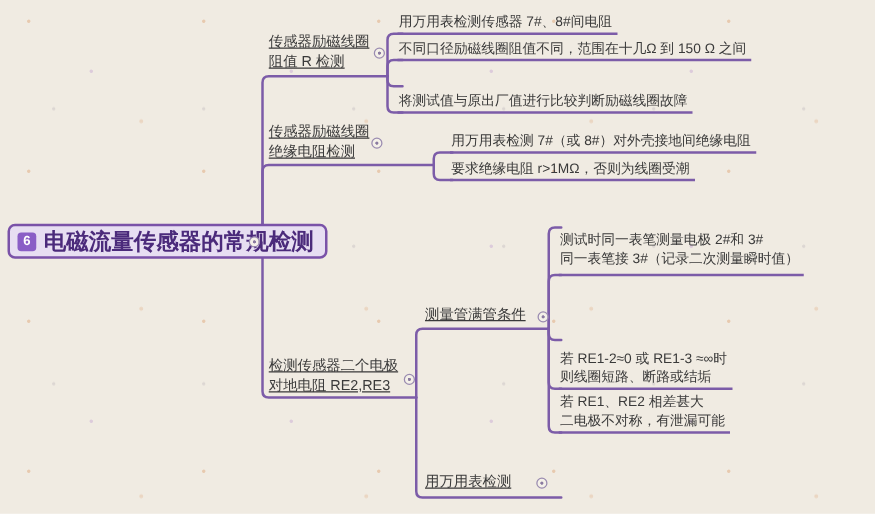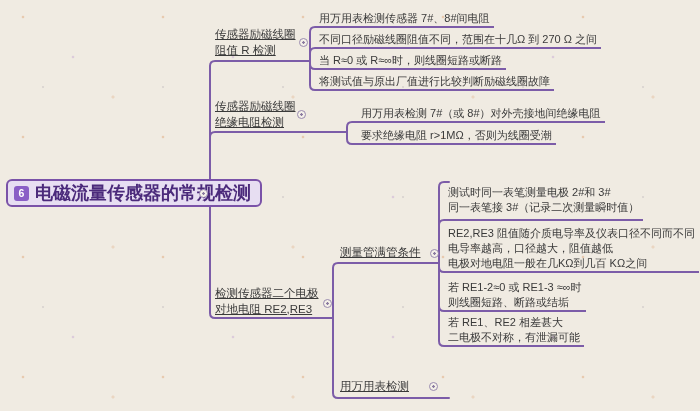--- a/index.html
+++ b/index.html
@@ -81,41 +81,37 @@
   <div class="root">
     <span class="badge">6</span>
     <span class="title">电磁流量传感器的常规检测</span>
   </div>
   <div class="toggle" style="left:199px;top:189px"></div>
 
   <div class="blabel" style="left:215px;top:27px">传感器励磁线圈
 阻值 R 检测</div>
   <div class="toggle" style="left:299px;top:38px"></div>
   <div class="node leaf" style="left:318px;top:11px;height:17px">用万用表检测传感器 7#、8#间电阻</div>
-  <div class="node leaf" style="left:318px;top:32px;height:17px">不同口径励磁线圈阻值不同，范围在十几Ω 到 270 Ω 之间</div>
-  <div class="node leaf" style="left:318px;top:53px;height:17px">当 R≈0 或 R≈∞时，则线圈短路或断路</div>
+  <div class="node leaf" style="left:318px;top:32px;height:17px">不同口径励磁线圈阻值不同，范围在十几Ω 到 150 Ω 之间</div>
   <div class="node leaf" style="left:318px;top:74px;height:17px">将测试值与原出厂值进行比较判断励磁线圈故障</div>
 
   <div class="blabel" style="left:215px;top:99px">传感器励磁线圈
 绝缘电阻检测</div>
   <div class="toggle" style="left:297px;top:110px"></div>
   <div class="node leaf" style="left:360px;top:106px;height:17px">用万用表检测 7#（或 8#）对外壳接地间绝缘电阻</div>
   <div class="node leaf" style="left:360px;top:128px;height:17px">要求绝缘电阻 r&gt;1MΩ，否则为线圈受潮</div>
 
   <div class="blabel" style="left:215px;top:286px">检测传感器二个电极
 对地电阻 RE2,RE3</div>
   <div class="toggle" style="left:323px;top:299px"></div>
 
   <div class="blabel" style="left:340px;top:245px">测量管满管条件</div>
   <div class="toggle" style="left:430px;top:249px"></div>
   <div class="node leaf" style="left:447px;top:185px;height:36px">测试时同一表笔测量电极 2#和 3#
 同一表笔接 3#（记录二次测量瞬时值）</div>
-  <div class="node leaf" style="left:447px;top:226px;height:47px">RE2,RE3 阻值随介质电导率及仪表口径不同而不同
-电导率越高，口径越大，阻值越低
-电极对地电阻一般在几KΩ到几百 KΩ之间</div>
   <div class="node leaf" style="left:447px;top:280px;height:32px">若 RE1-2≈0 或 RE1-3 ≈∞时
 则线圈短路、断路或结垢</div>
   <div class="node leaf" style="left:447px;top:315px;height:32px">若 RE1、RE2 相差甚大
 二电极不对称，有泄漏可能</div>
 
   <div class="blabel" style="left:340px;top:379px">用万用表检测</div>
   <div class="toggle" style="left:429px;top:382px"></div>
 
 </div>
 

